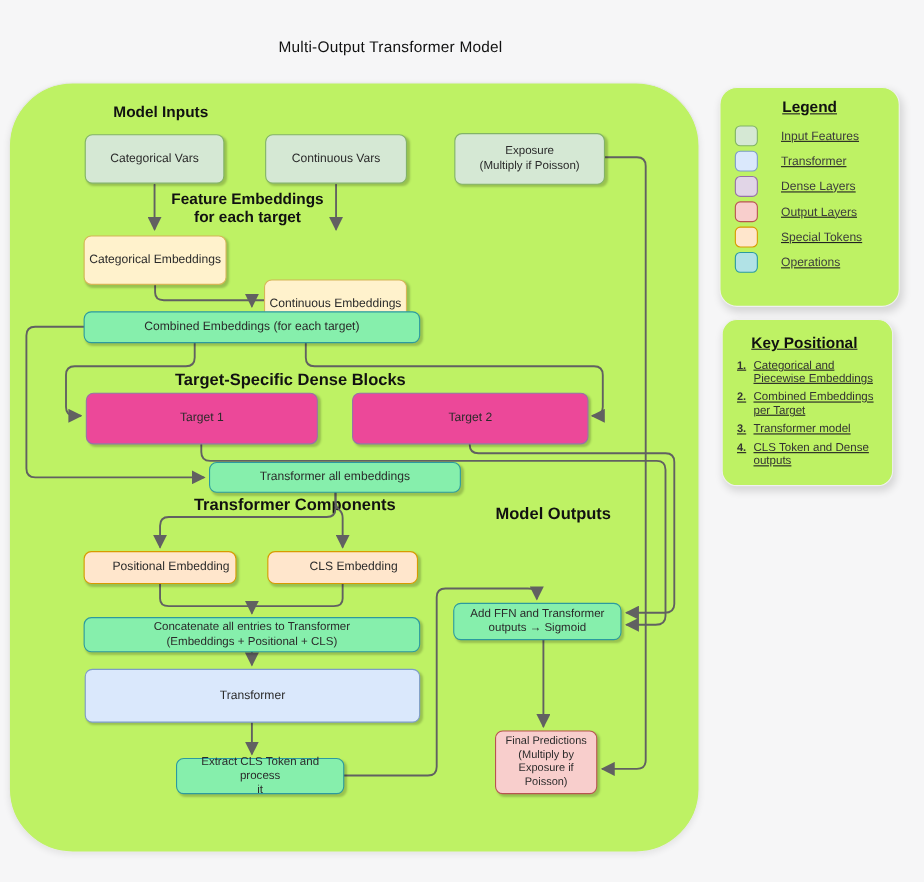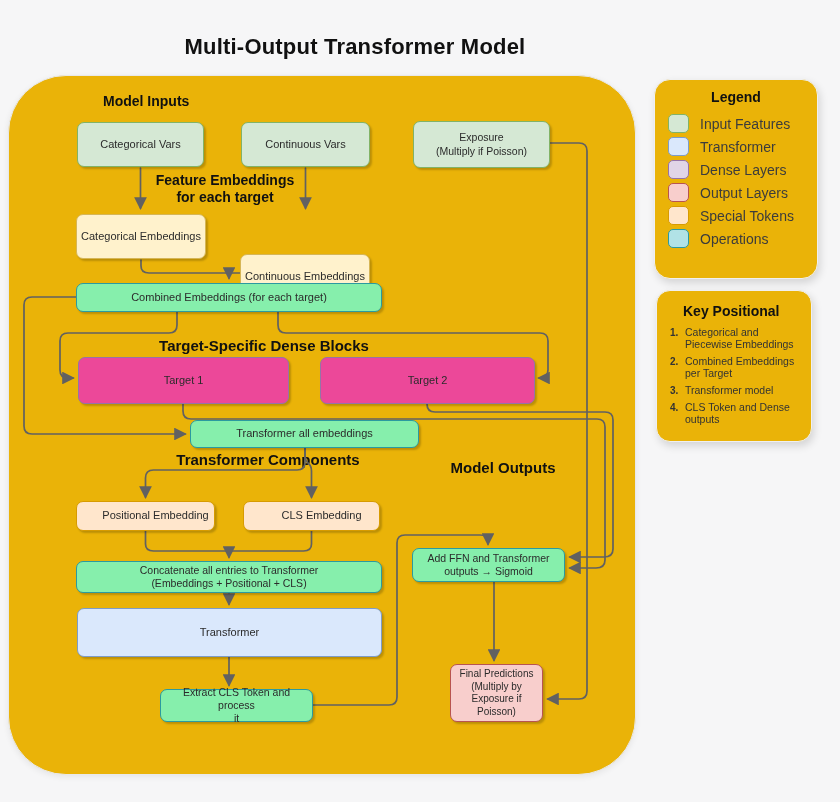--- a/index.html
+++ b/index.html
@@ -6,25 +6,25 @@
   html,body { width:840px; height:802px; }
   body {
     position:relative;
     background:#f6f6f7;
     font-family:"Liberation Sans", sans-serif;
     overflow:hidden;
     color:#222;
   }
   .title {
     position:absolute; left:0; top:34px; width:710px;
-    text-align:center; font-size:22px; font-weight:bold; color:#111;
+    text-align:center; font-size:14px; font-weight:normal; color:#111;
     letter-spacing:.2px;
   }
   .card {
-    position:absolute; background:#eab308; border:1px solid #e9e9e9;
+    position:absolute; background:#bef264; border:1px solid #e9e9e9;text-decoration:underline;
   }
   .main-card {
     left:8px; top:75px; width:628px; height:700px; border-radius:58px;
     box-shadow:0 2px 6px rgba(0,0,0,0.07);
   }
   .legend-card {
     left:654px; top:79px; width:164px; height:200px; border-radius:16px;
     box-shadow:2px 4px 8px rgba(0,0,0,0.14); border:1px solid #f0f0f0;
   }
   .keycomp-card {
@@ -51,21 +51,21 @@
   .orange { background:#ffe6cc; border-color:#d79b00;padding-left:24px; }
   .blue   { background:#dae8fc; border-color:#7d9cc9; }
   .red    { background:#f8cecc; border-color:#b85450; }
 
   .legend-title { text-align:center; font-size:14px; font-weight:bold; margin-top:9px; color:#111; }
   .legend-items { margin-top:7px; }
   .legend-row { display:flex; align-items:center; height:23px; padding-left:13px; }
   .swatch {
     width:21px; height:19px; border:1px solid; border-radius:5px; flex:0 0 auto;
   }
-  .legend-label { margin-left:11px; font-size:14px; color:#3c3c3c; }
+  .legend-label { margin-left:21px; font-size:11px; color:#3c3c3c; }
 
   .keycomp-title { font-size:14px; font-weight:bold; margin:12px 0 7px 26px; color:#111; }
   .kc-row { display:flex; padding-left:13px; margin-bottom:5px; }
   .kc-num { width:15px; font-size:10px; font-weight:bold; color:#333; padding-top:1px; flex:0 0 auto; }
   .kc-text { font-size:10.5px; color:#333; line-height:1.15; width:122px; }
 </style>
 </head>
 <body>
 
 <div class="title">Multi-Output Transformer Model</div>

